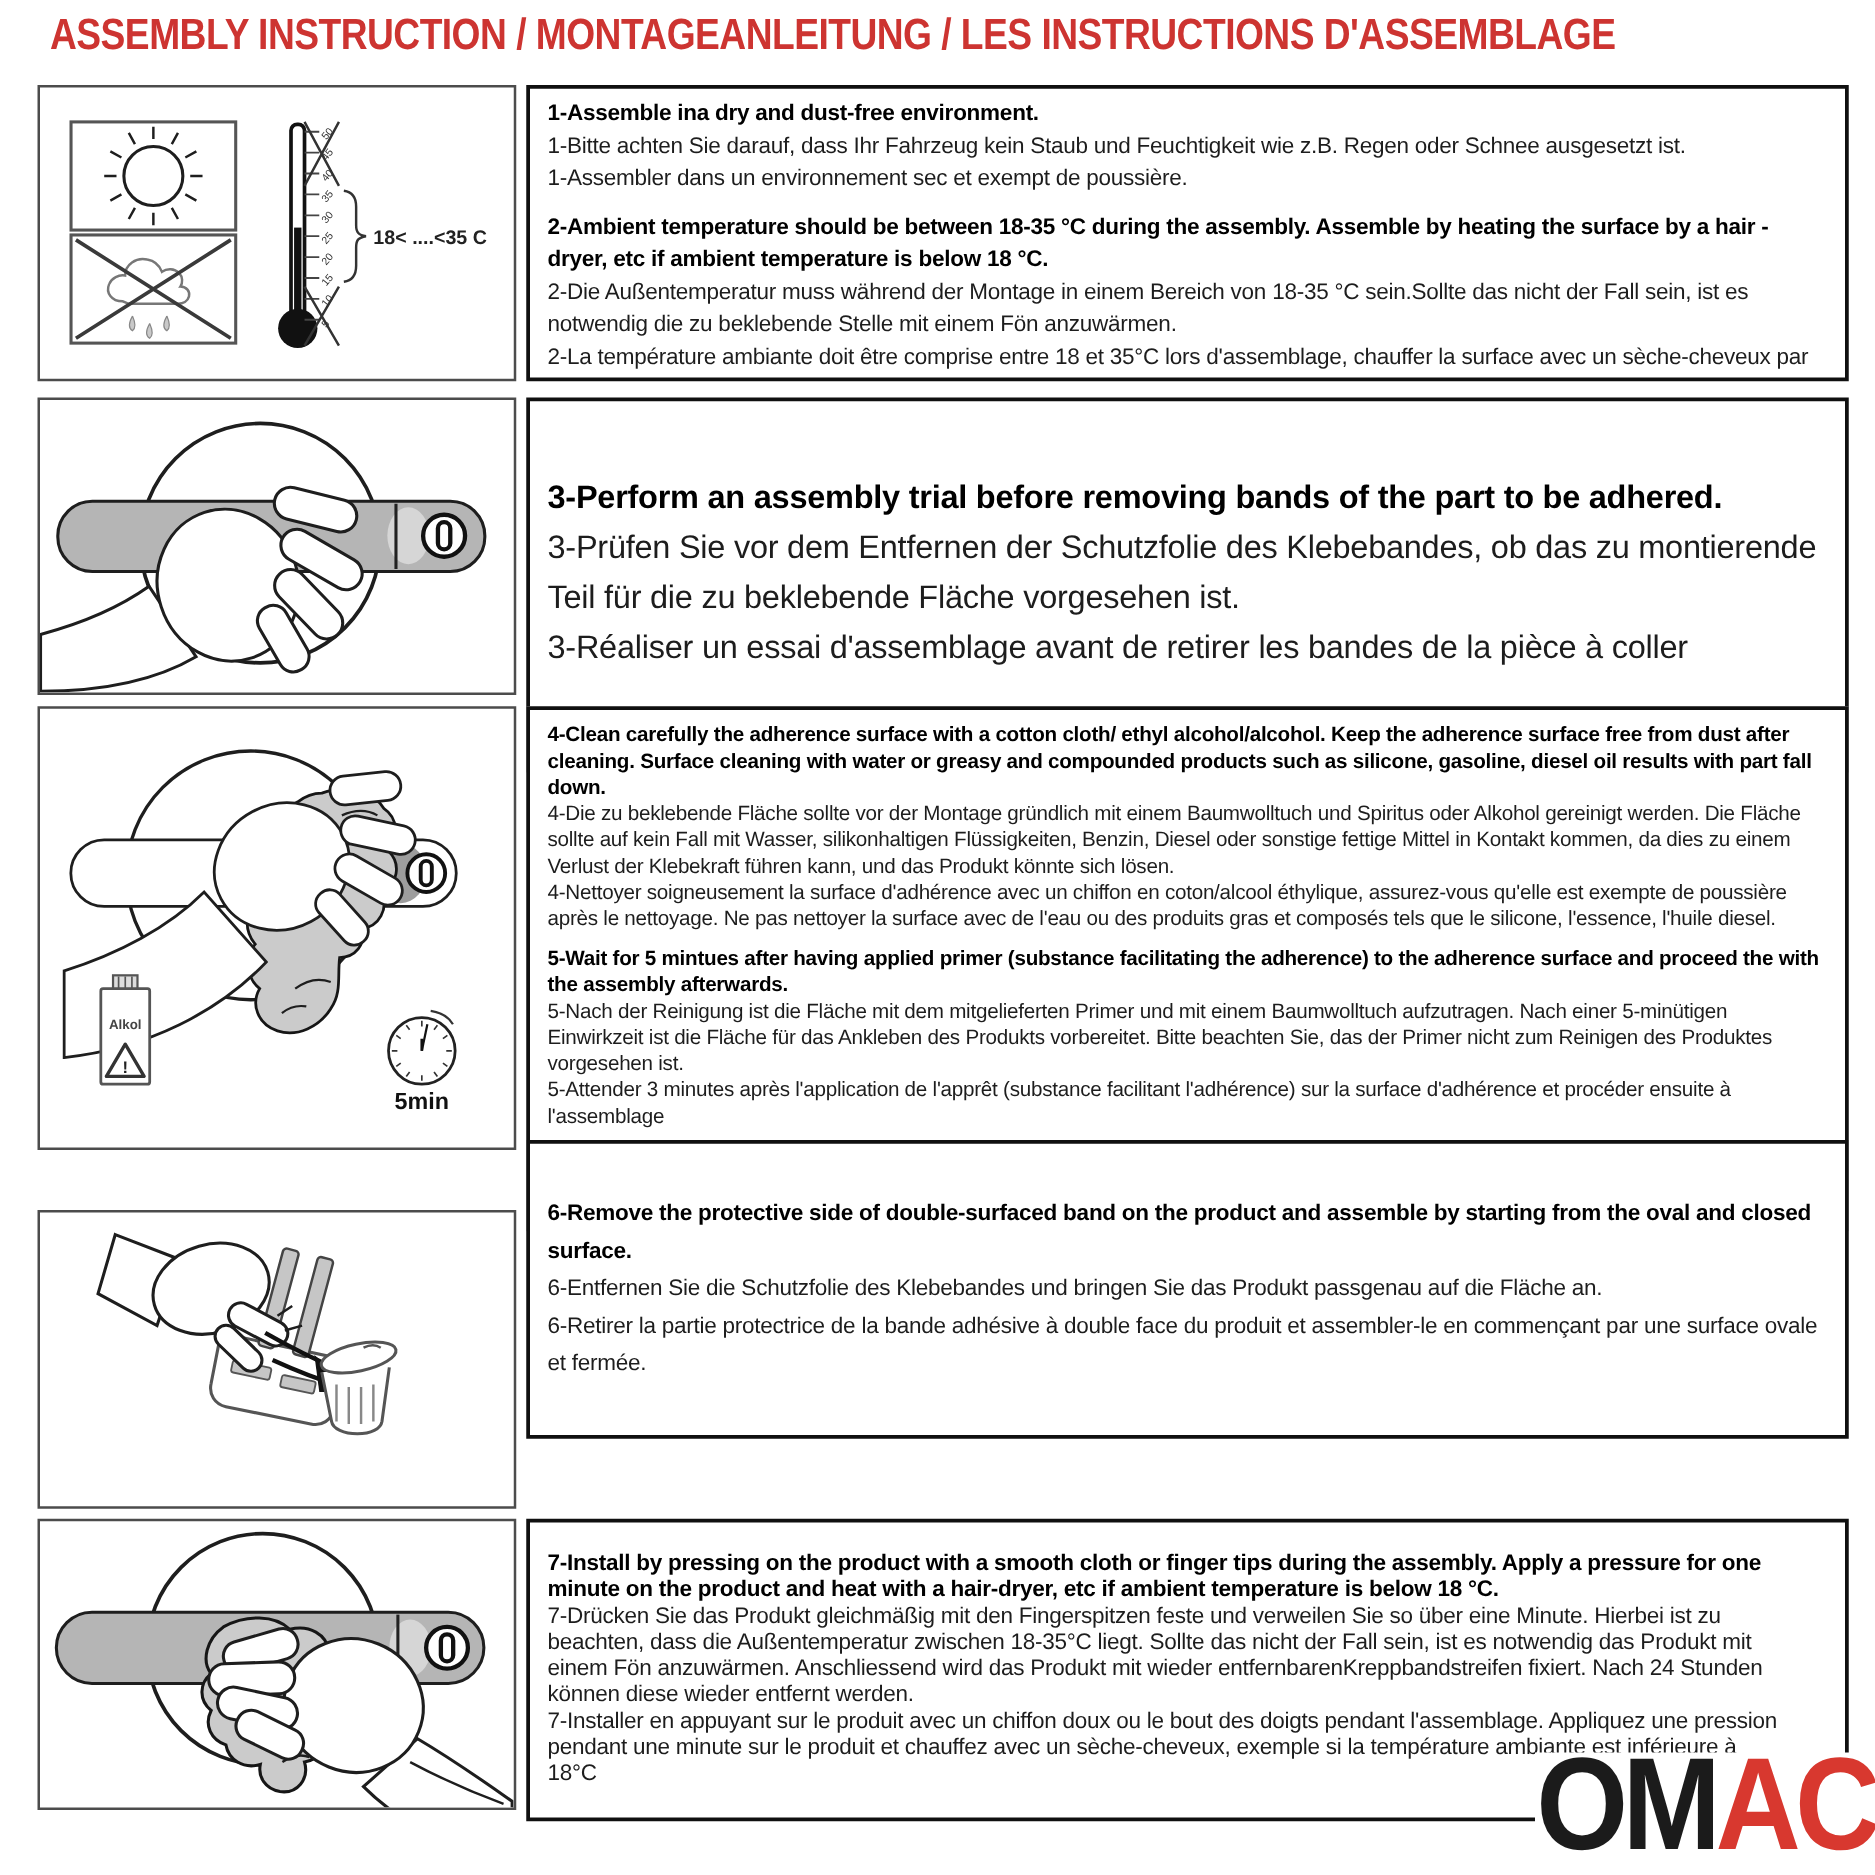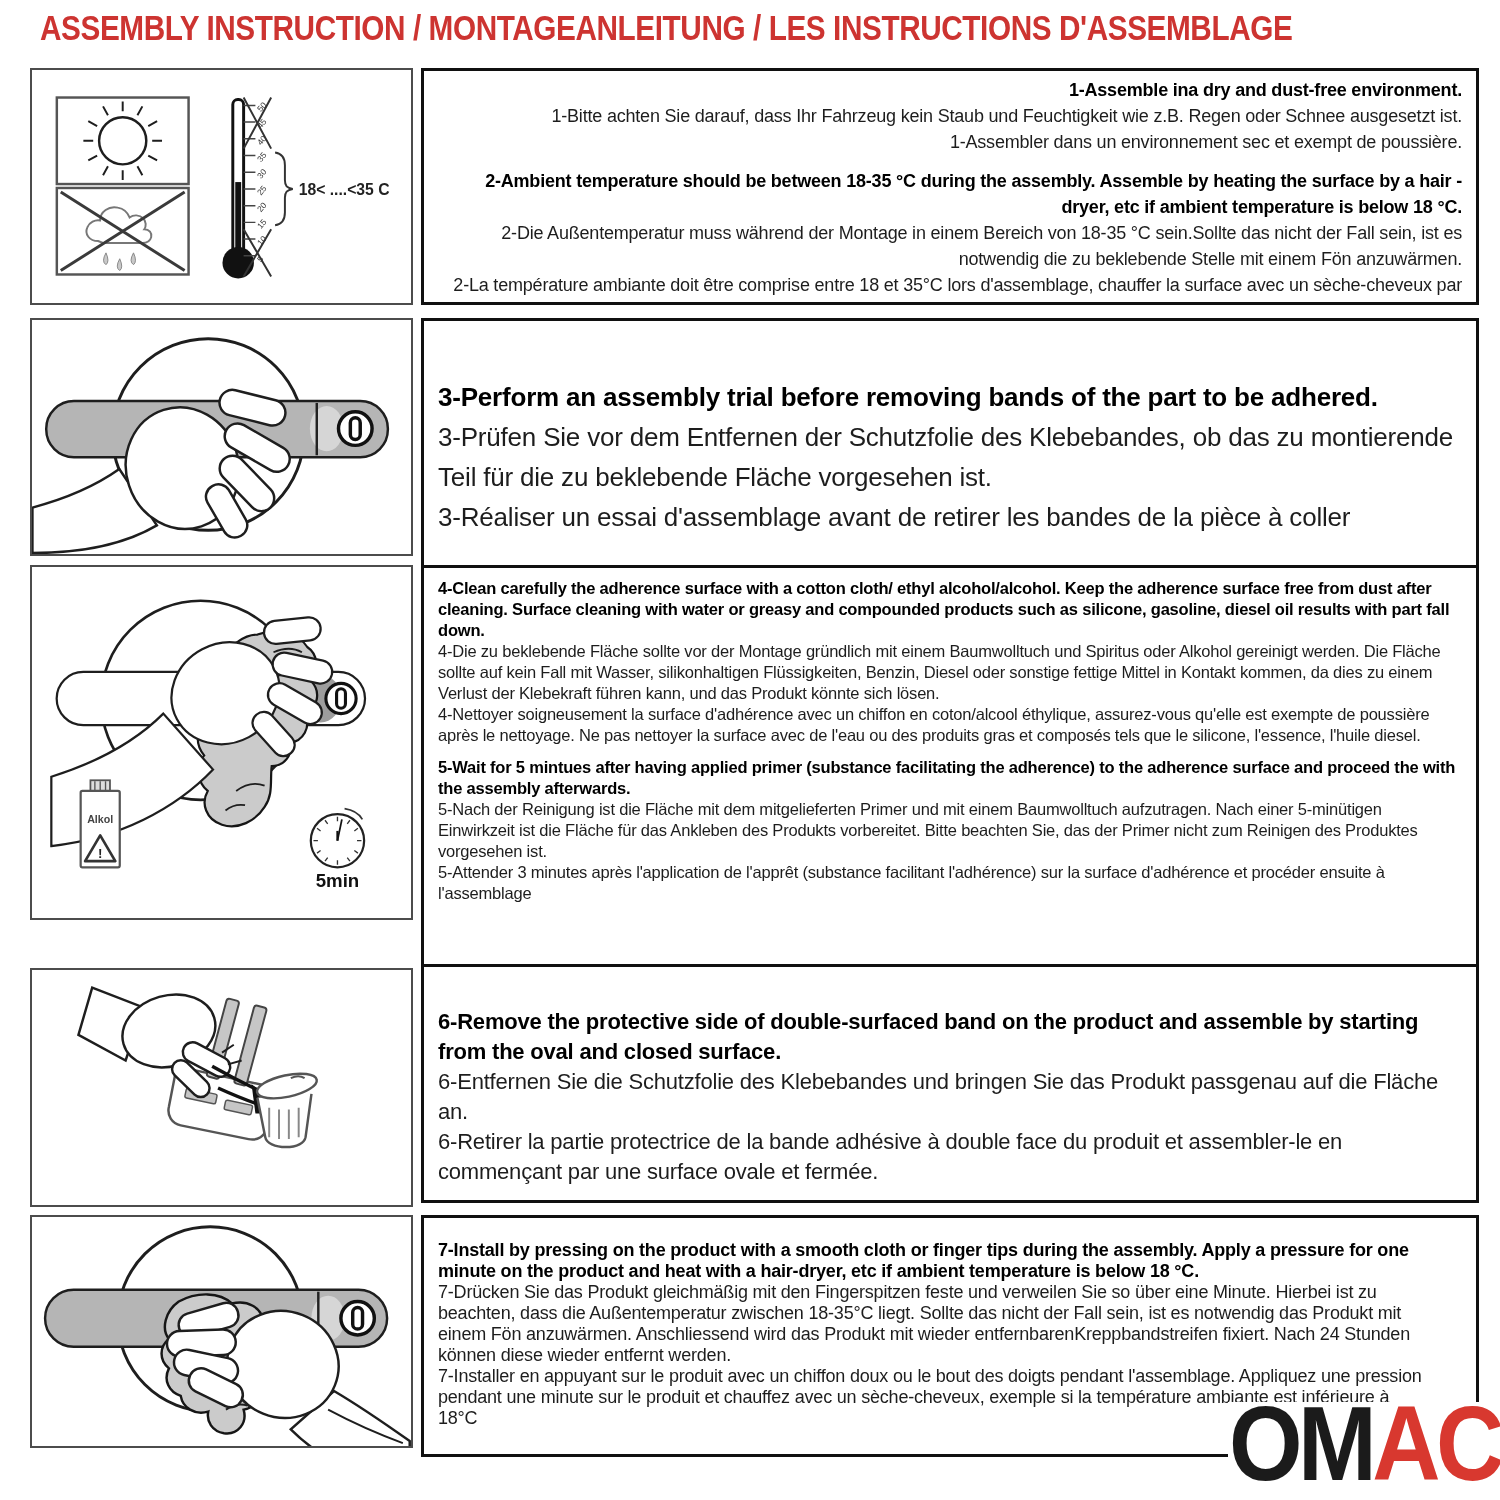--- a/index.html
+++ b/index.html
@@ -8,29 +8,29 @@
   .title{position:absolute;left:40px;top:8px;margin:0;white-space:nowrap;
          font-size:35px;font-weight:800;color:#cd3431;letter-spacing:-0.5px;}
   .title-inner{display:inline-block;transform:scaleX(.85);transform-origin:0 50%;}
   .illus{position:absolute;border:2px solid #4c4c4c;background:#fff;box-sizing:border-box;overflow:hidden;}
   .illus svg{display:block;width:100%;height:100%;}
   .textbox{position:absolute;border:3px solid #101010;background:#fff;box-sizing:border-box;
            padding:6px 14px;overflow:hidden;}
   .textbox p{margin:0;letter-spacing:-0.2px;}
   .textbox p.b{font-weight:bold;color:#000;}
   .r1i{left:30px;top:68px;width:383px;height:237px;}
-  .r1t{left:421px;top:68px;width:1058px;height:237px;font-size:18px;line-height:26px;text-align:right;}
+  .r1t{left:421px;top:68px;width:1058px;height:237px;font-size:18px;line-height:26px;}
   .r1t .gap{height:13px;}
   .r2i{left:30px;top:318px;width:383px;height:238px;}
   .r2t{left:421px;top:318px;width:1058px;height:300px;font-size:26px;line-height:40px;padding-top:56px;}
   .r3i{left:30px;top:565px;width:383px;height:355px;}
   .r3t{left:421px;top:565px;width:1058px;height:420px;font-size:16.5px;line-height:21px;padding-top:10px;}
   .r3t .gap{height:11px;}
   .r4i{left:30px;top:968px;width:383px;height:239px;}
-  .r4t{left:421px;top:964px;width:1058px;height:239px;font-size:22px;line-height:30px;padding-top:40px;}
+  .r4t{left:421px;top:912px;width:1058px;height:239px;font-size:18px;line-height:30px;padding-top:40px;}
   .r5i{left:30px;top:1215px;width:383px;height:233px;}
   .r5t{left:421px;top:1215px;width:1058px;height:242px;font-size:18px;line-height:21px;padding-top:22px;padding-right:46px;}
   .logo{position:absolute;left:1228px;top:1402px;width:272px;height:98px;background:#fff;z-index:5;
         display:flex;justify-content:flex-end;}
   .logo-text{display:inline-block;transform:scaleX(.9);transform-origin:100% 100%;
              font-size:105px;font-weight:900;letter-spacing:-5px;line-height:.8;white-space:nowrap;}
   .logo-black{color:#1b1b1b;}
   .logo-red{color:#d8382f;}
   
   .ln{fill:#fff;stroke:#1e1e1e;stroke-width:2.5;}

